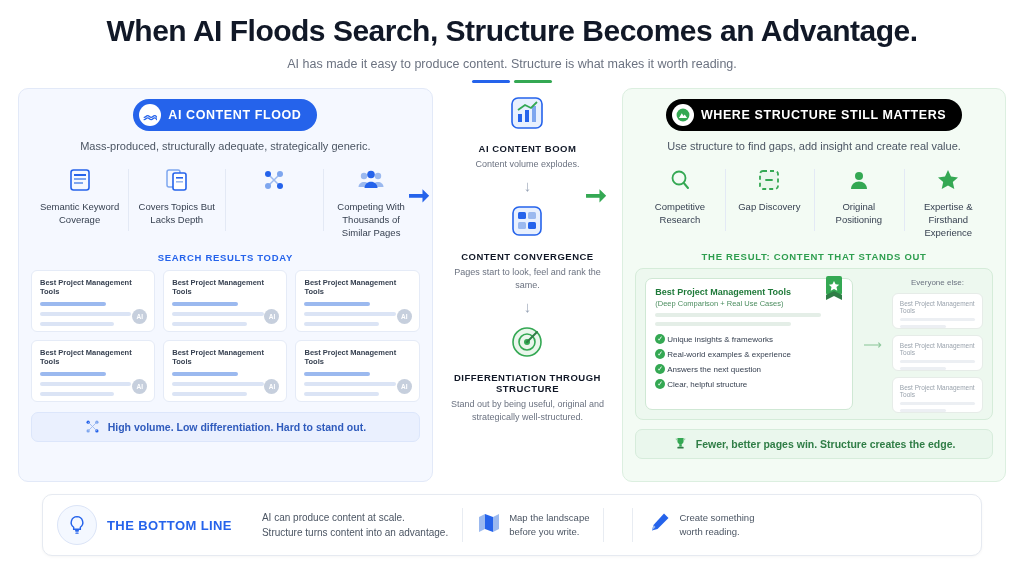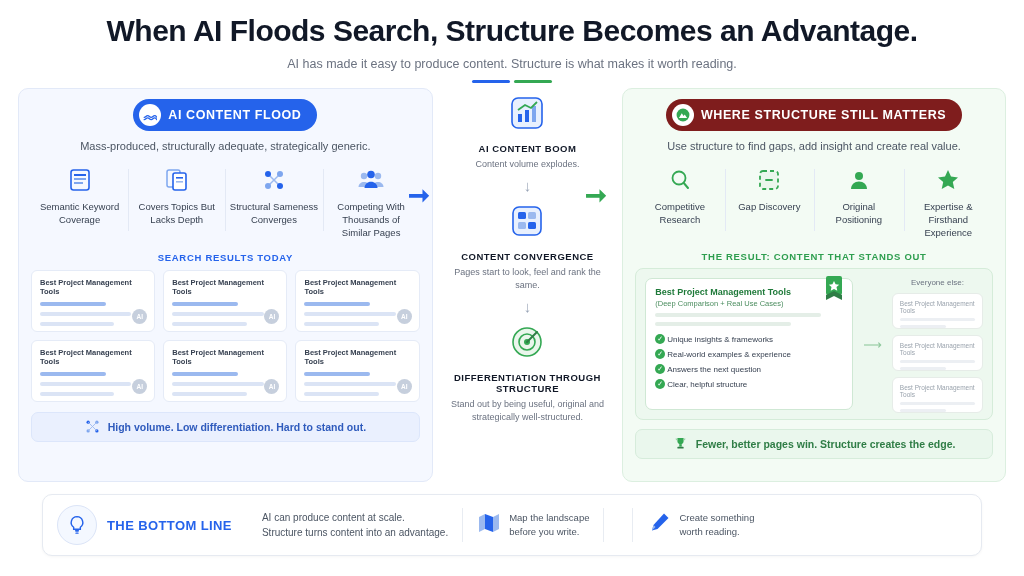--- a/index.html
+++ b/index.html
@@ -97,21 +97,21 @@
   }
   .c-step .c-txt { font-size: 9px; color: #6b7280; line-height: 1.45; margin-top: 4px; }
   .c-arrow { color: #9aa6b8; font-size: 15px; line-height: 1; margin: 7px 0 5px; }
 
   
   .panel-right {
     width: 396px; height: 394px;
     background: #f3fbf4; border: 1px solid #dcefe0; border-radius: 10px;
     padding: 10px 12px; position: relative;
   }
-  .pill-green { background: #7f1d1d; }
+  .pill-green { background: #000000; }
   .pill-green .badge { background: #fff; }
   .res-title {
     text-align: center; font-size: 9.5px; font-weight: bold; color: #2e9e4f;
     letter-spacing: .7px; margin-top: 12px;
   }
   .res-box {
     margin-top: 6px; background: #edf8ef; border: 1px solid #d5ecd9; border-radius: 8px;
     padding: 9px; display: flex; gap: 10px; height: 152px;
   }
   .winner {
@@ -233,21 +233,20 @@
           <span class="glyph">
             <svg width="24" height="24" viewBox="0 0 24 24">
                 <line x1="6" y1="6" x2="18" y2="18" stroke="#9bb9ef" stroke-width="1.5"></line>
                 <line x1="18" y1="6" x2="6" y2="18" stroke="#9bb9ef" stroke-width="1.5"></line>
                 <circle cx="6" cy="6" r="3" fill="#2563eb"></circle>
                 <circle cx="18" cy="6" r="3" fill="#7ea6ef"></circle>
                 <circle cx="6" cy="18" r="3" fill="#7ea6ef"></circle>
                 <circle cx="18" cy="18" r="3" fill="#2563eb"></circle>
               </svg>
           </span>
-          <div class="lbl">Structural Sameness Converges</div>
         </div>
         <div class="icon-cell">
           <span class="glyph">
             <svg width="28" height="22" viewBox="0 0 28 22">
                 <circle cx="7" cy="7" r="3.2" fill="#9bb9ef"></circle>
                 <path d="M1.5 18c0-3 2.6-5 5.5-5s5.5 2 5.5 5z" fill="#9bb9ef"></path>
                 <circle cx="21" cy="7" r="3.2" fill="#9bb9ef"></circle>
                 <path d="M15.5 18c0-3 2.6-5 5.5-5s5.5 2 5.5 5z" fill="#9bb9ef"></path>
                 <circle cx="14" cy="5.5" r="3.8" fill="#2563eb"></circle>
                 <path d="M7.5 19c0-3.6 2.9-6.2 6.5-6.2s6.5 2.6 6.5 6.2z" fill="#2563eb"></path>

